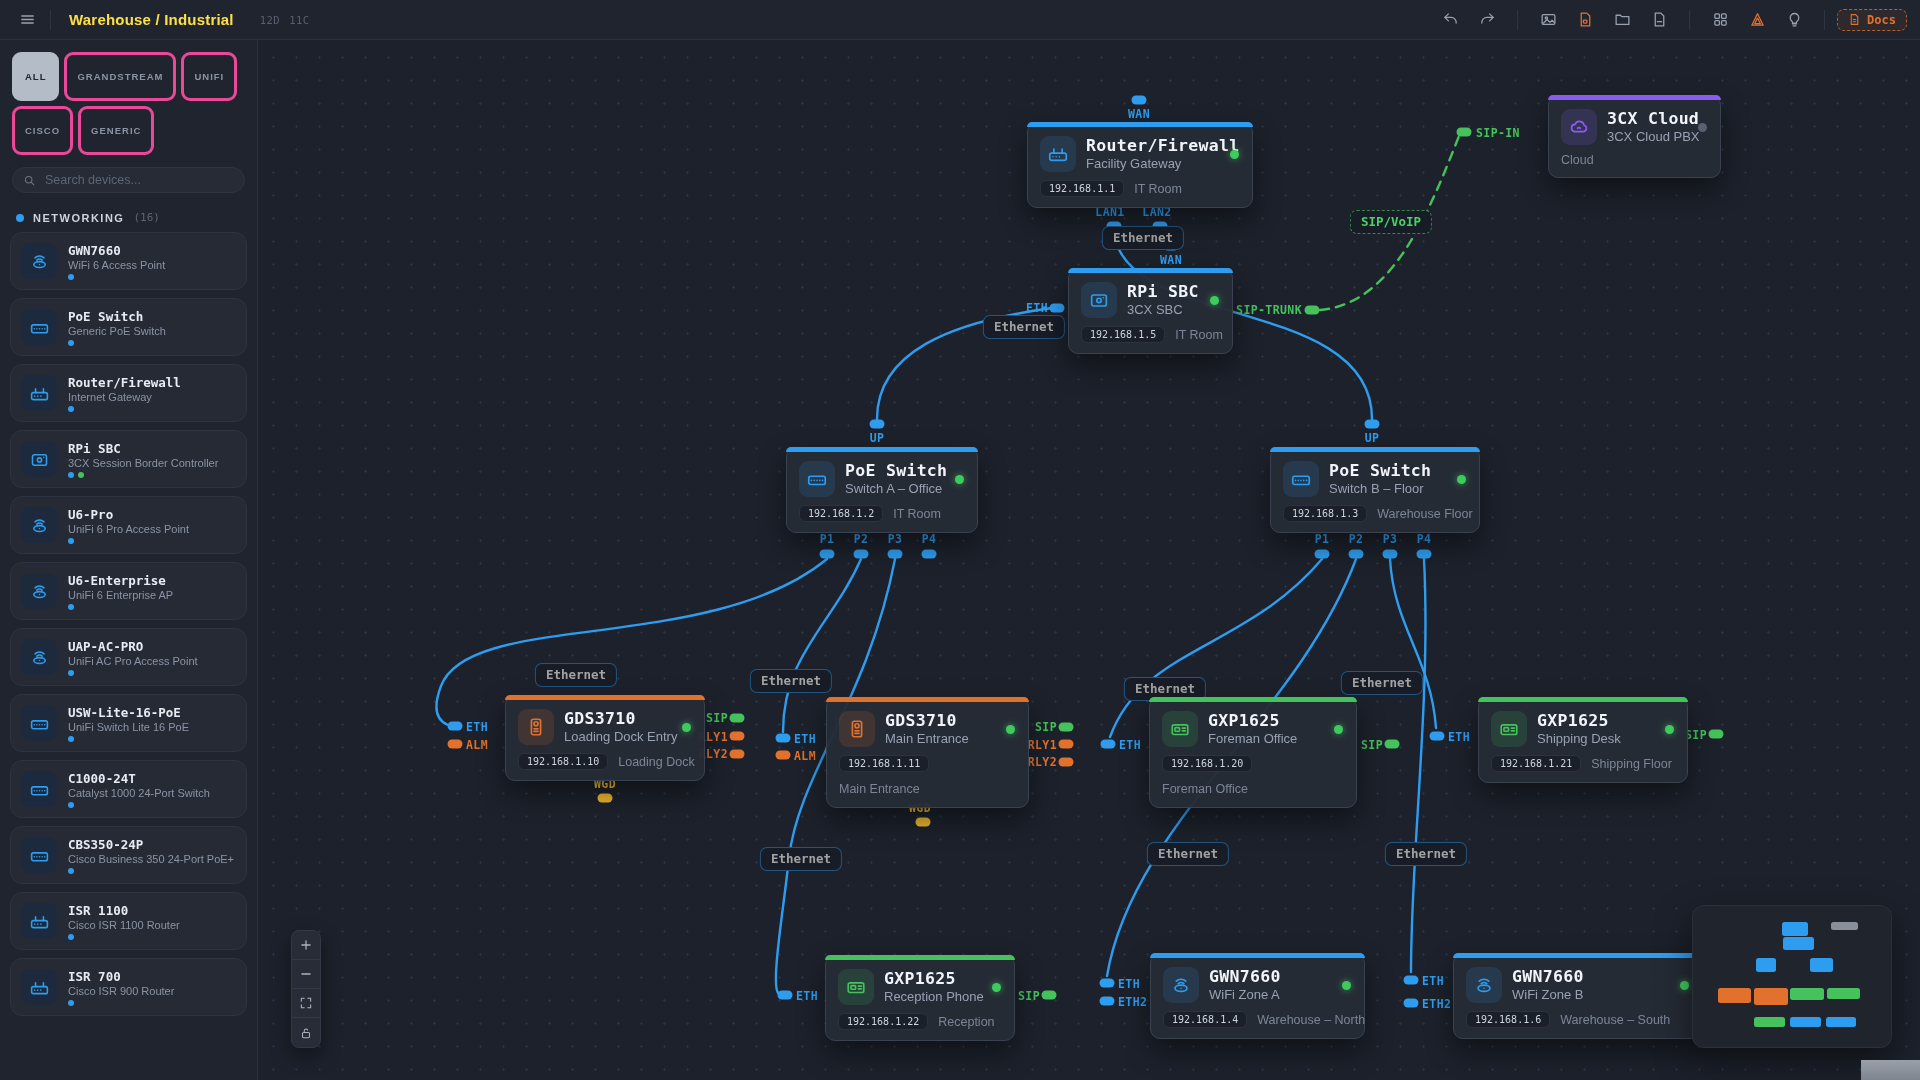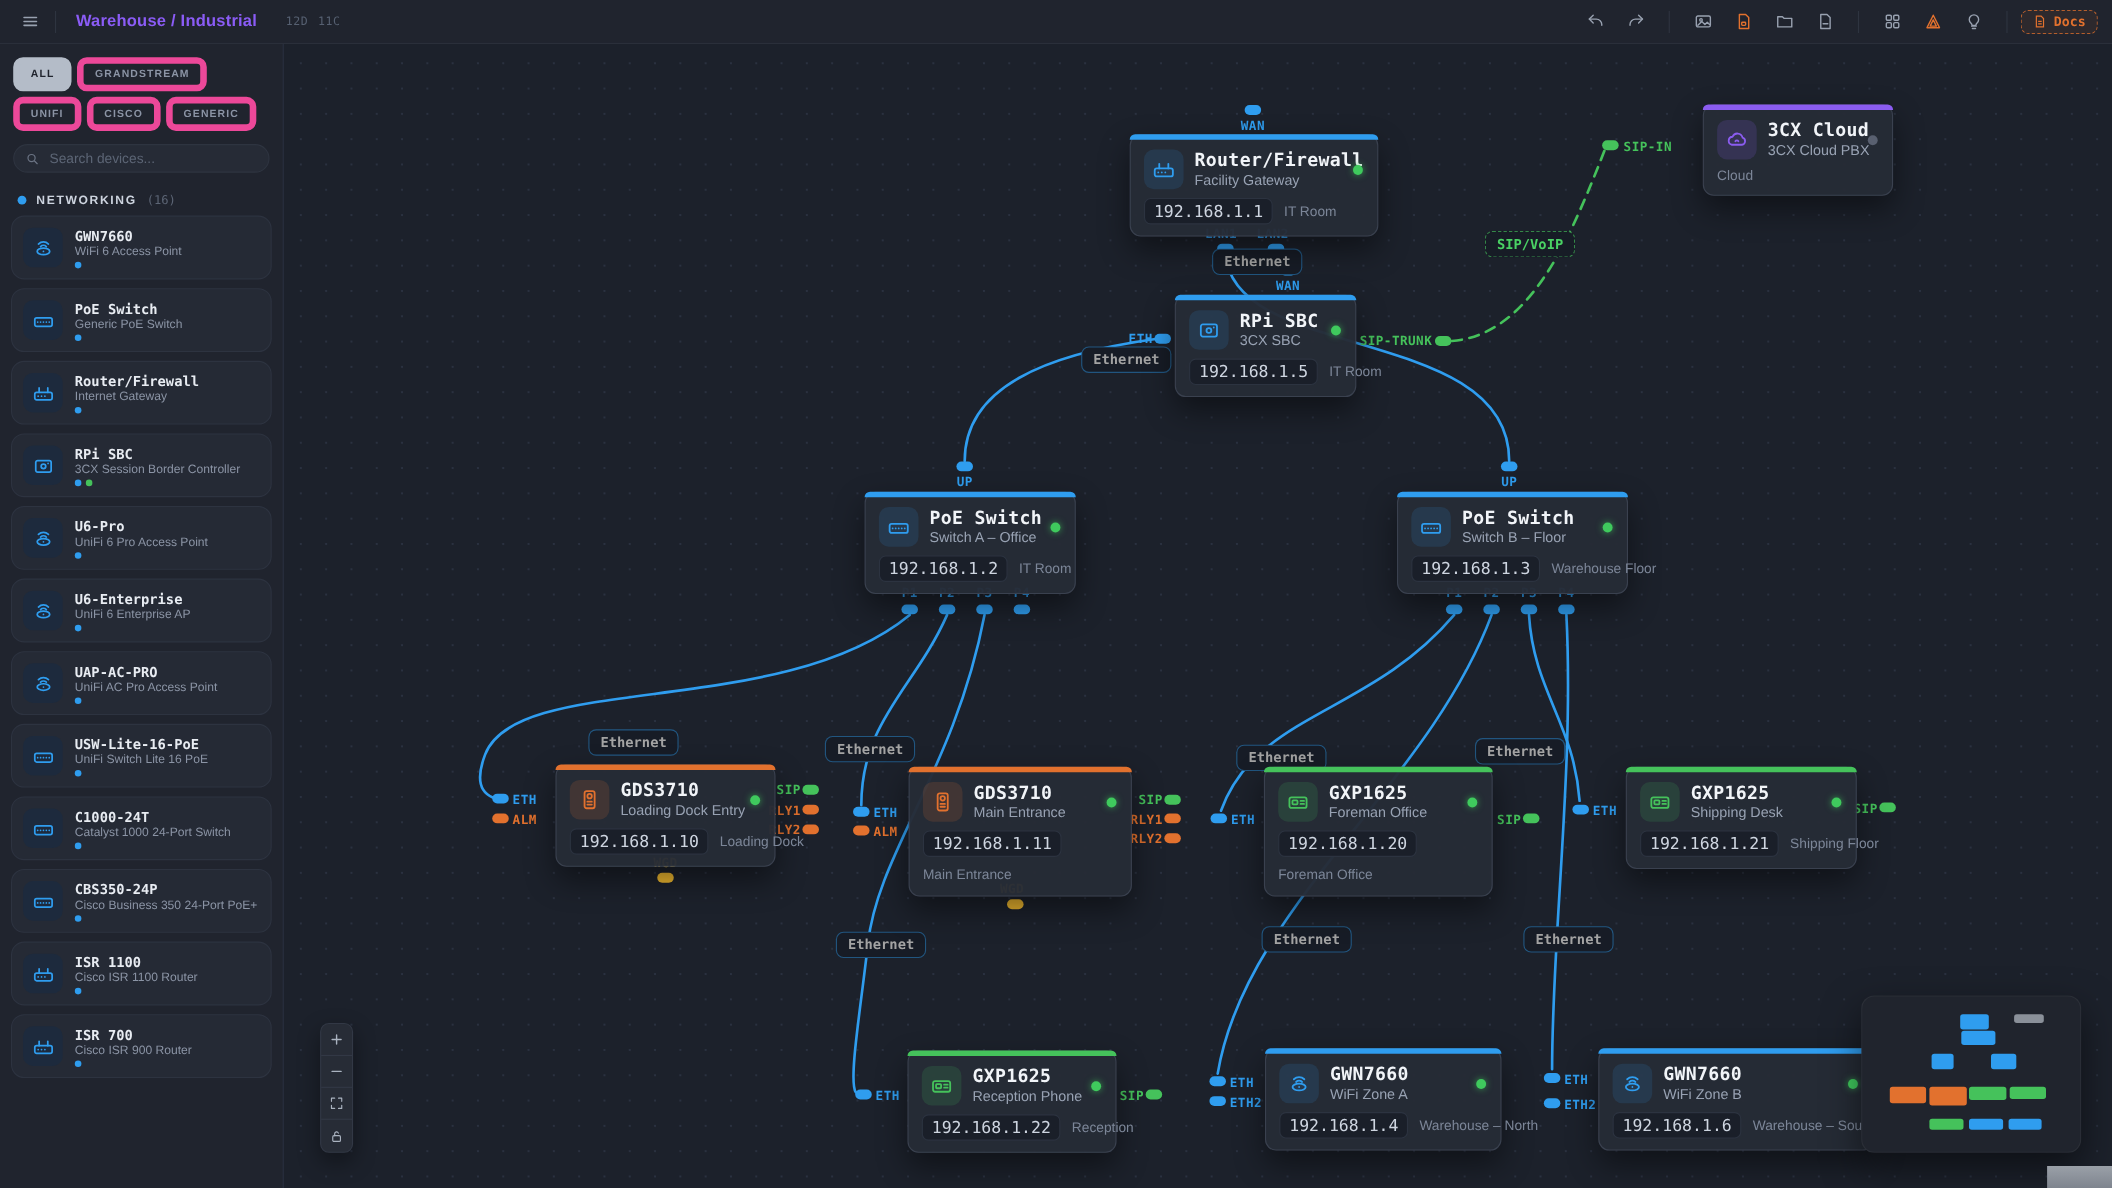--- a/index.html
+++ b/index.html
@@ -8,34 +8,34 @@
          font-family:"Liberation Sans",sans-serif;-webkit-font-smoothing:antialiased;}
   
   header{position:absolute;left:0;top:0;width:1920px;height:40px;background:#20242e;
          border-bottom:1px solid #2a2f3a;display:flex;align-items:center;z-index:40;}
   .icon-btn{background:none;border:none;color:#98a1b0;width:30px;height:30px;display:flex;
             align-items:center;justify-content:center;cursor:pointer;padding:0;}
   .icon-btn svg{width:17px;height:17px;}
   .icon-btn.orange{color:#e2712e;}
   #menu-btn{margin-left:12px;}
   .hdr-div{width:1px;height:20px;background:#2e3440;margin:0 8px;}
-  .hdr-title{font-size:15px;font-weight:700;color:#8b5cf6;letter-spacing:.2px;margin-left:10px;white-space:nowrap;}
+  .hdr-title{font-size:15px;font-weight:700;color:#fde047;letter-spacing:.2px;margin-left:10px;white-space:nowrap;}
   .hdr-stats{margin-left:26px;font-family:"DejaVu Sans Mono",monospace;font-size:10.5px;color:#566071;
              display:flex;gap:9px;letter-spacing:.5px;}
   .toolbar{margin-left:auto;display:flex;align-items:center;gap:7px;}
   .docs-btn{display:flex;align-items:center;gap:6px;margin:0 13px 0 4px;padding:3px 10px;
             border:1px dashed rgba(226,113,46,.75);border-radius:7px;background:rgba(226,113,46,.07);
             color:#e2712e;font-family:"DejaVu Sans Mono",monospace;font-size:12px;font-weight:700;cursor:pointer;}
   .docs-btn svg{width:13px;height:13px;}
   
   aside{position:absolute;left:0;top:40px;width:258px;height:1040px;background:#20242e;
         border-right:1px solid #2a3040;z-index:30;overflow:hidden;}
   .chips{display:flex;flex-wrap:wrap;gap:5px;padding:12px 12px 0;}
-  .chip{font-size:9.5px;font-weight:700;letter-spacing:1px;color:#8b94a5;border:6px solid #ec4899;
-        border-radius:9px;padding:4px 10px;cursor:pointer;background:transparent;}
+  .chip{font-size:9.5px;font-weight:700;letter-spacing:1px;color:#8b94a5;border:3px solid #ec4899;
+        border-radius:9px;padding:16px 10px;cursor:pointer;background:transparent;}
   .chip.active{background:#b4bcc8;color:#20242e;border-color:#b4bcc8;}
   .search{margin:12px;height:26px;background:#262b36;border:1px solid #2e3440;border-radius:13px;
           display:flex;align-items:center;padding:0 10px;gap:7px;color:#6b7484;}
   .search svg{width:13px;height:13px;flex:none;}
   .search input{background:transparent;border:none;outline:none;color:#aab3c2;font-size:12.5px;width:100%;}
   .search input::placeholder{color:#5c6575;}
   .side-section{display:flex;align-items:center;gap:9px;padding:6px 16px 8px;}
   .side-section .sdot{width:8px;height:8px;border-radius:50%;background:#2f9def;}
   .side-section .slabel{font-size:11px;font-weight:700;letter-spacing:1.5px;color:#cdd4df;}
   .side-section .scount{font-size:11px;color:#5c6575;font-family:"DejaVu Sans Mono",monospace;}
@@ -72,21 +72,21 @@
   .ntile svg{width:22px;height:22px;}
   .ntitle{font-family:"DejaVu Sans Mono",monospace;font-weight:700;font-size:16.5px;color:#f1f4f8;
           letter-spacing:.3px;white-space:nowrap;line-height:1.15;}
   .nsub{font-size:13px;color:#98a2b3;white-space:nowrap;margin-top:1px;}
   .ndot{position:absolute;right:13px;top:27px;width:9px;height:9px;border-radius:50%;}
   .ndot.green{background:#3fca5d;box-shadow:0 0 7px rgba(63,202,93,.7);}
   .ndot.gray{background:#596070;}
   .nrow2{display:flex;align-items:center;gap:10px;padding:6px 12px 10px;}
   .nrow3{padding:0 12px 10px;margin-top:-3px;}
   .ipchip{background:#1a1f29;border:1px solid #2c3340;border-radius:6px;padding:2px 8px;
-          font-family:"DejaVu Sans Mono",monospace;font-size:15px;color:#ced5e0;white-space:nowrap;}
+          font-family:"DejaVu Sans Mono",monospace;font-size:10px;color:#ced5e0;white-space:nowrap;}
   .nloc{font-size:12.5px;color:#7c8698;white-space:nowrap;}
   
   .zoomctl{position:absolute;left:33px;bottom:32px;width:30px;background:#272c36;border:1px solid #323845;
            border-radius:8px;z-index:20;display:flex;flex-direction:column;box-shadow:0 8px 20px rgba(0,0,0,.4);}
   .zoomctl button{background:none;border:none;border-bottom:1px solid #323845;color:#aab3c0;height:29px;
                   display:flex;align-items:center;justify-content:center;cursor:pointer;}
   .zoomctl button:last-child{border-bottom:none;}
   .zoomctl svg{width:14px;height:14px;}
   .minimap{position:absolute;right:28px;bottom:32px;width:200px;height:143px;background:#20242d;
            border:1px solid rgba(255,255,255,.05);border-radius:12px;z-index:25;

